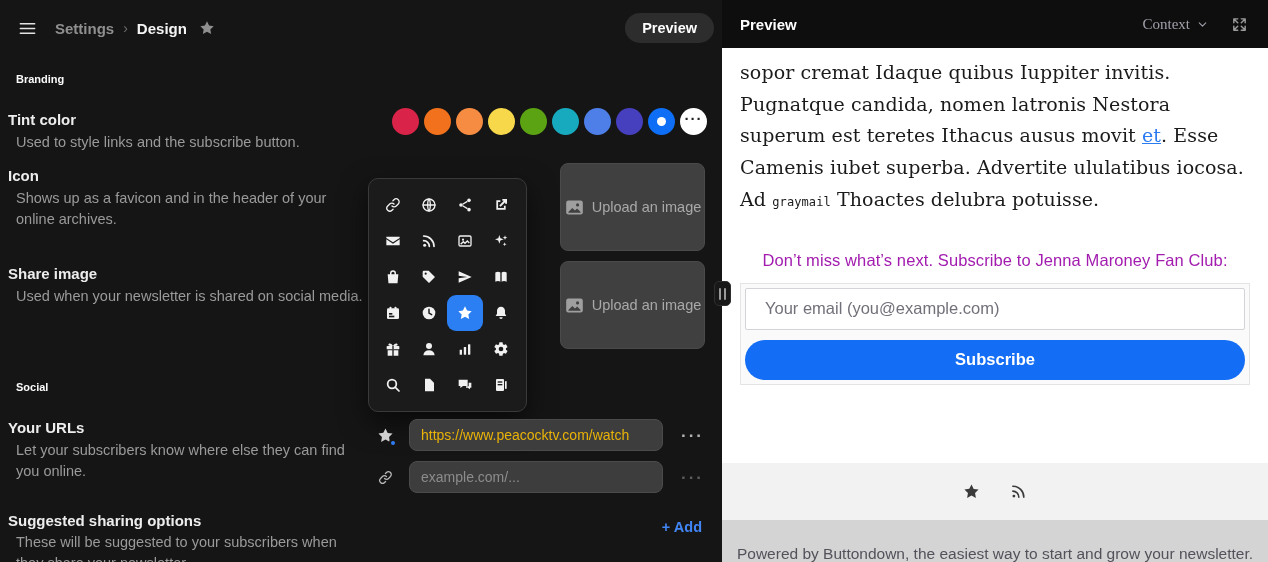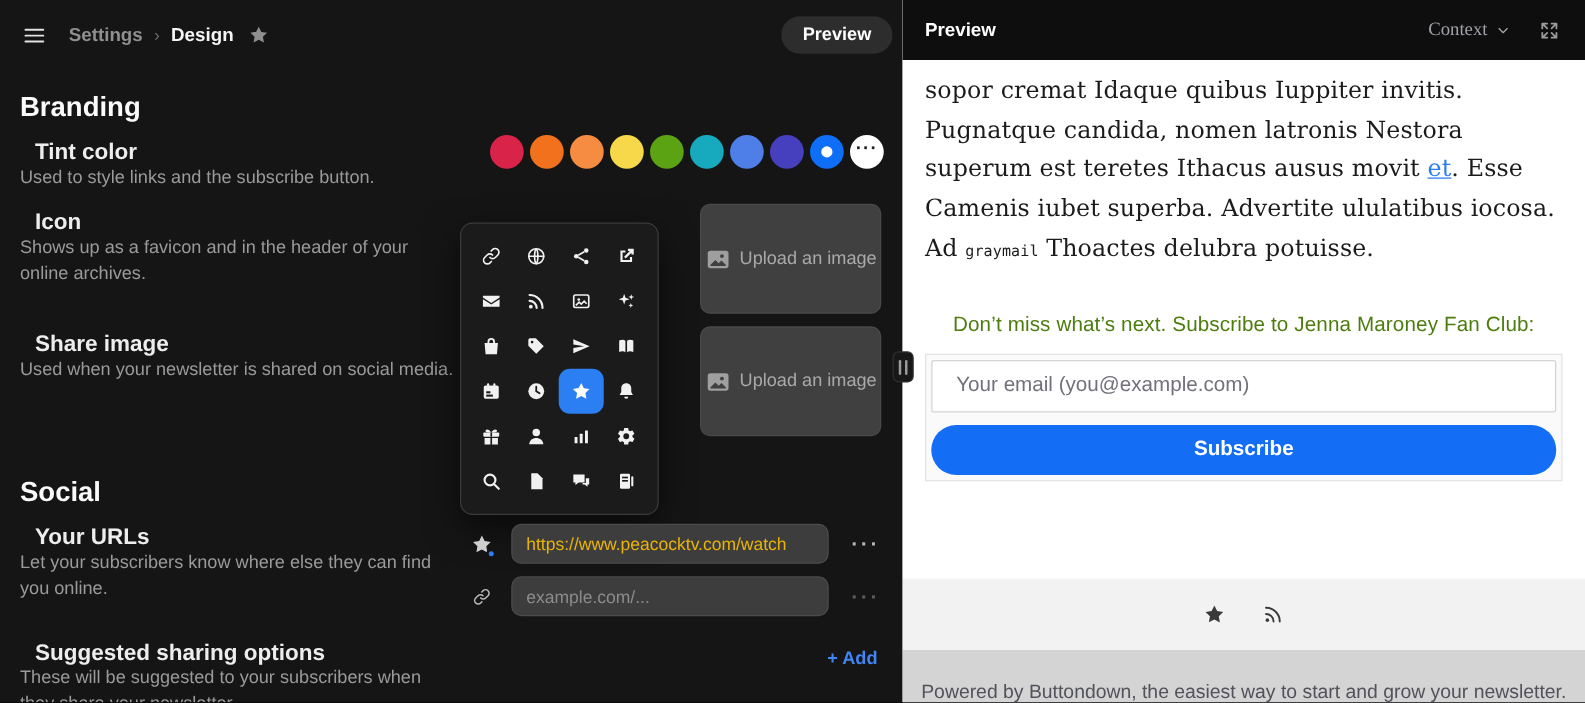--- a/index.html
+++ b/index.html
@@ -12,22 +12,22 @@
   .lheader { position:absolute; top:0; left:0; right:0; height:56px; display:flex; align-items:center; padding:0 8px 0 14px; }
   .hamburger { color:#e3e3e3; background:none; border:none; cursor:pointer; display:flex; padding:4px; }
   .crumbs { display:flex; align-items:center; gap:9px; margin-left:14px; }
   .crumb-settings { color:#8f8f8f; font-size:15px; font-weight:600; cursor:pointer; }
   .crumb-sep { color:#6d6d6d; font-size:14px; }
   .crumb-current { color:#f5f5f5; font-size:15px; font-weight:700; }
   .crumb-star { color:#8f8f8f; display:flex; margin-left:3px; }
   .preview-pill { margin-left:auto; background:#2d2d2d; color:#fff; font-size:14.5px; font-weight:600;
     border:none; border-radius:999px; padding:7px 17px; cursor:pointer; font-family:inherit; }
 
-  .sec-heading { position:absolute; left:16px; color:#fafafa; font-size:22px; font-weight:700; }
-  .fld-label { position:absolute; left:28px; color:#ededed; font-size:18px; font-weight:600; }
+  .sec-heading { position:absolute; left:16px; color:#fafafa; font-size:11px; font-weight:700; }
+  .fld-label { position:absolute; left:8px; color:#ededed; font-size:15px; font-weight:600; }
   .fld-desc { position:absolute; left:16px; color:#9a9a9a; font-size:14.5px; line-height:1.45; width:348px; }
 
   
   .swatches { position:absolute; left:392px; top:108px; display:flex; gap:5px; }
   .sw { width:27px; height:27px; border-radius:50%; border:none; cursor:pointer; position:relative; padding:0; }
   .sw.selected::after { content:""; position:absolute; left:50%; top:50%; width:9px; height:9px;
     margin:-4.5px 0 0 -4.5px; border-radius:50%; background:#fff; }
   .sw-more { width:27px; height:27px; border-radius:50%; border:none; cursor:pointer; background:#fff;
     color:#222; font-size:15px; font-weight:700; letter-spacing:1px; line-height:0; display:flex;
     align-items:center; justify-content:center; padding-bottom:6px; font-family:inherit; }
@@ -66,21 +66,21 @@
   .rheader { height:48px; background:#0e0e0e; display:flex; align-items:center; padding:0 18px; flex:none; }
   .rtitle { color:#fff; font-size:15px; font-weight:700; }
   .ctx-btn { margin-left:auto; display:flex; align-items:center; gap:6px; background:none; border:none;
     color:#a1a1aa; font-size:15px; cursor:pointer; font-family:Liberation Serif, serif; }
   .expand-btn { margin-left:20px; background:none; border:none; color:#9c9c9c; cursor:pointer; display:flex; padding:2px; }
 
   .rmain { flex:none; height:415px; background:#fff; padding:9px 18px 0; overflow:hidden; }
   .nl-par { font-family:"DejaVu Serif", serif; color:#1b1b1b; font-size:19px; line-height:1.67; letter-spacing:.1px; }
   .nl-par a { color:#2b7cf0; }
   .nl-par code { font-family:"DejaVu Sans Mono", monospace; font-size:12px;text-align:center; }
-  .nl-prompt { margin-top:35px; text-align:center; color:#4d7c0f; font-size:16.5px; font-weight:500; letter-spacing:.1px; }
+  .nl-prompt { margin-top:35px; text-align:center; color:#a21caf; font-size:16.5px; font-weight:500; letter-spacing:.1px; }
   .sub-card { margin-top:13px; background:#fafafa; border:1px solid #e4e4e7; padding:4px; }
   .email-input { width:100%; height:42px; background:#fff; border:1px solid #d4d4d8; border-radius:2px;
     font-size:16.5px; color:#27272a; padding:0 19px; outline:none; font-family:inherit; }
   .email-input::placeholder { color:#71717a; }
   .sub-btn { margin-top:10px; width:100%; height:40px; border:none; border-radius:999px; color:#fff;
     font-size:16.5px; font-weight:600; cursor:pointer; font-family:inherit; }
 
   .band1 { flex:none; height:57px; background:#f2f2f2; display:flex; align-items:center; justify-content:center; gap:26px; }
   .foot-ic { background:none; border:none; color:#3a3a3a; cursor:pointer; display:flex; padding:2px; }
   .band2 { flex:1; background:#d4d4d4; text-align:center; padding-top:25px; color:#52525b; font-size:15.5px; }

